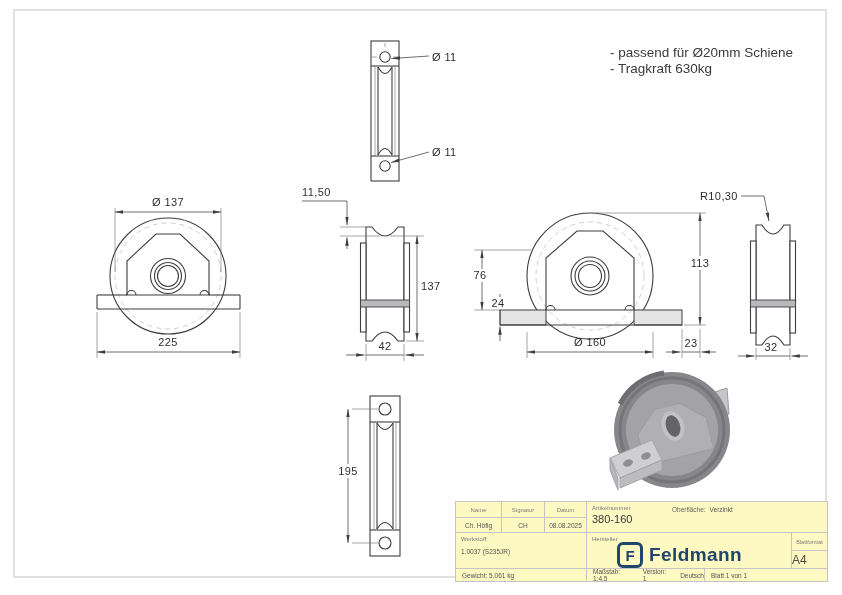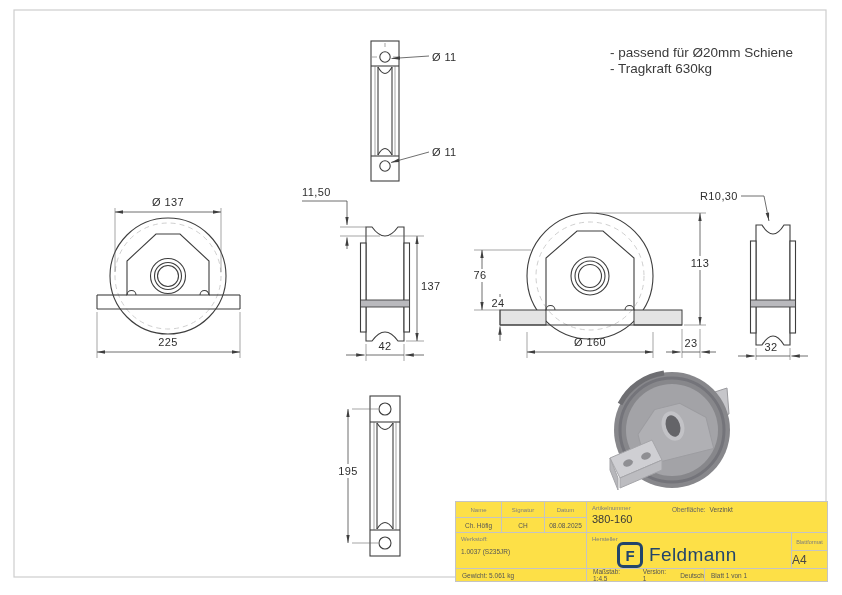--- a/index.html
+++ b/index.html
@@ -9,35 +9,35 @@
   .ol{stroke:#3e3e3e;stroke-width:1.1;fill:none;}
   .olw{stroke:#3e3e3e;stroke-width:1.1;fill:#ffffff;}
   .thin{stroke:#6a6a6a;stroke-width:.6;fill:none;}
   .dim{stroke:#4a4a4a;stroke-width:.8;fill:none;}
   .dash{stroke:#c9c9c9;stroke-width:.9;fill:none;stroke-dasharray:5 4;}
   .dt{font:11px "Liberation Sans",sans-serif;letter-spacing:.4px;fill:#2e2e2e;}
   .note{font:13.5px "Liberation Sans",sans-serif;fill:#3a3a3a;}
   .frame{stroke:#cdcdcd;stroke-width:1.2;fill:none;}
   
   .tb{position:absolute;left:455px;top:501px;width:371px;height:79px;border:1px solid #c4c4c4;
-      color:#5a5a5a;background:#fde047;}
+      color:#5a5a5a;background:#fef9c3;}
   .cell{position:absolute;box-sizing:border-box;font-size:6.5px;}
   .bl{border-left:1px solid #c4c4c4;}
   .bt{border-top:1px solid #c4c4c4;}
   .lblc{display:flex;align-items:center;justify-content:center;color:#7d7d7d;font-size:6px;}
   .valc{display:flex;align-items:center;justify-content:center;color:#555;}
   .lbl{position:absolute;left:5px;top:3px;font-size:6px;color:#7d7d7d;}
   .artnum{position:absolute;left:5px;top:11px;font-size:11px;color:#383838;}
   .surface{position:absolute;left:85px;top:4px;font-size:6.5px;color:#666;}
   .surface b{font-weight:normal;color:#555;margin-left:4px;}
   .matval{position:absolute;left:5px;top:15px;font-size:6.5px;color:#555;}
   .logo{position:absolute;left:30px;top:9px;display:flex;align-items:center;gap:6px;}
   .logo-mark{width:20px;height:20px;border:3px solid #22456b;border-radius:6px;display:flex;
              align-items:center;justify-content:center;font-size:15px;font-weight:bold;color:#22456b;}
-  .logo-text{font-size:19px;font-weight:400;color:#22456b;letter-spacing:.4px;}
+  .logo-text{font-size:19px;font-weight:700;color:#22456b;letter-spacing:.4px;}
   .a4{display:flex;align-items:center;font-size:12px;color:#474747;}
   .rowflex{display:flex;align-items:center;gap:13px;padding-left:6px;color:#555;}
   .padrow{display:flex;align-items:center;padding-left:6px;color:#555;}
 </style>
 </head>
 <body>
 
 <div id="page">
 
 <svg width="842" height="595" viewBox="0 0 842 595">

